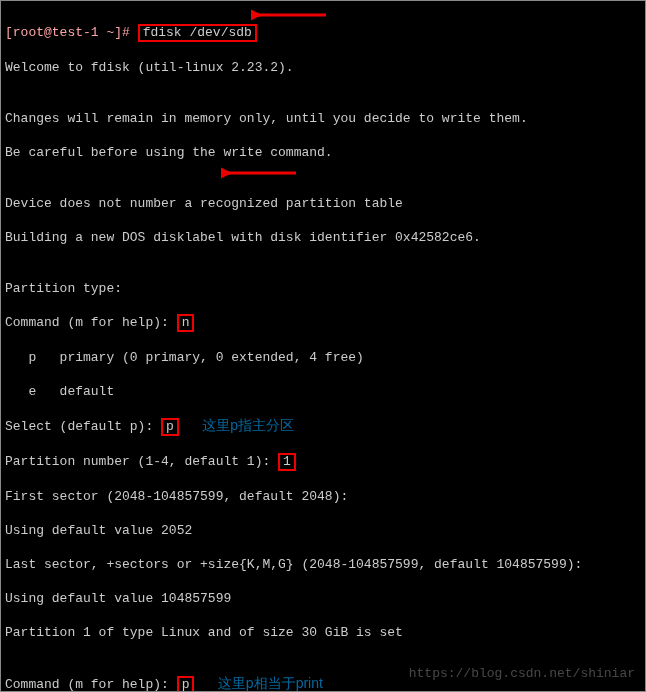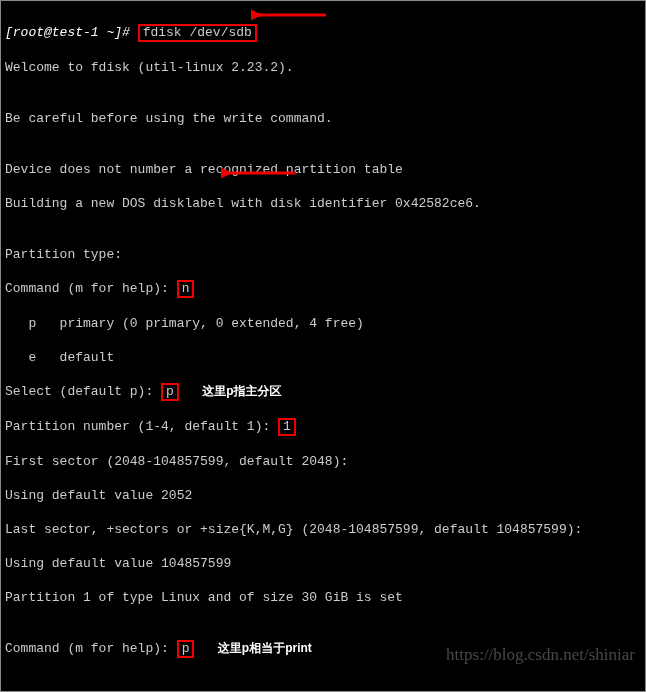--- a/index.html
+++ b/index.html
@@ -15,53 +15,53 @@
     overflow: hidden;
     border: 1px solid #888;
     box-sizing: border-box;
   }
   .terminal {
     padding: 6px 4px;
     line-height: 17px;
     white-space: pre;
   }
   .line { display: block; }
-  .prompt-bracket { color: #ffffff; font-style: italic; }
+  .prompt-bracket { color: #fca5a5; }
   .boxed {
     border: 2px solid #e00;
     padding: 0 3px;
     display: inline-block;
     line-height: 14px;
   }
   .anno {
-    color: #ffffff;
+    color: #0369a1;
     font-family: "SimSun", "Microsoft YaHei", sans-serif;
-    font-size: 12px;
-    font-weight: bold;
+    font-size: 14px;
   }
   .arrow {
     position: absolute;
     pointer-events: none;
   }
   .watermark {
     position: absolute;
-    bottom: 26px;
+    bottom: 10px;
     right: 10px;
     color: rgba(200,200,200,0.35);
-    font-family: Liberation Serif, serif;
-    font-size: 17px;
+    font-family: Liberation Mono, monospace;
+    font-size: 13px;
   }
 </style>
 </head>
 <body>
 
 <div class="terminal">
 <span class="line"><span class="prompt-bracket">[root@test-1 ~]#</span> <span class="boxed"><span>fdisk /dev/sdb</span></span></span>
 <span class="line">Welcome to fdisk (util-linux 2.23.2).</span>
 <span class="line"></span>
+<span class="line">Changes will remain in memory only, until you decide to write them.</span>
 <span class="line">Be careful before using the write command.</span>
 <span class="line"></span>
 <span class="line">Device does not number a recognized partition table</span>
 <span class="line">Building a new DOS disklabel with disk identifier 0x42582ce6.</span>
 <span class="line"></span>
 <span class="line">Partition type:</span>
 <span class="line"><span>Command (m for help):</span> <span class="boxed"><span>n</span></span></span>
 <span class="line">   p   primary (0 primary, 0 extended, 4 free)</span>
 <span class="line">   e   default</span>
 <span class="line"><span>Select (default p):</span> <span class="boxed"><span>p</span></span>   <span class="anno">这里p指主分区</span></span>

